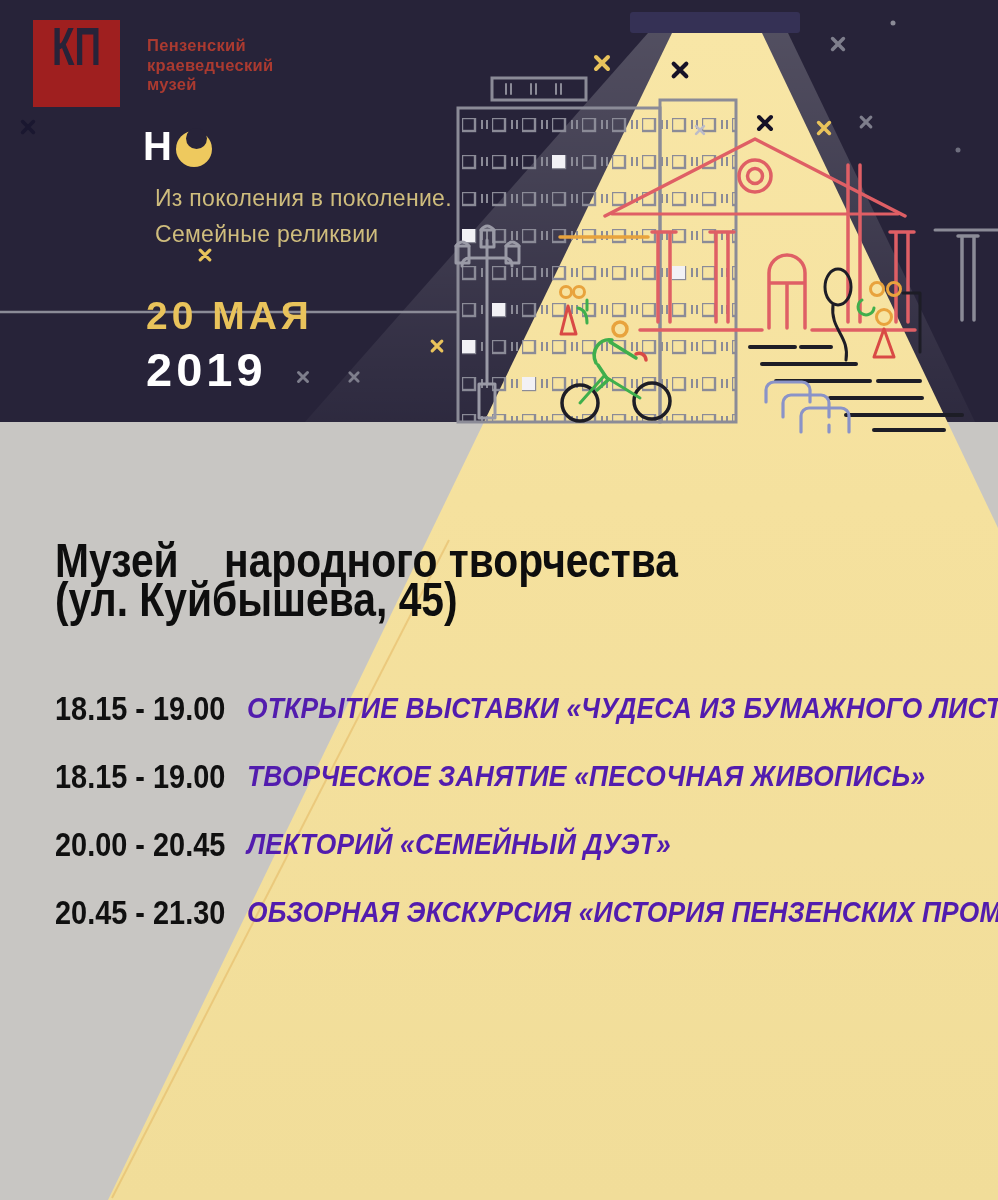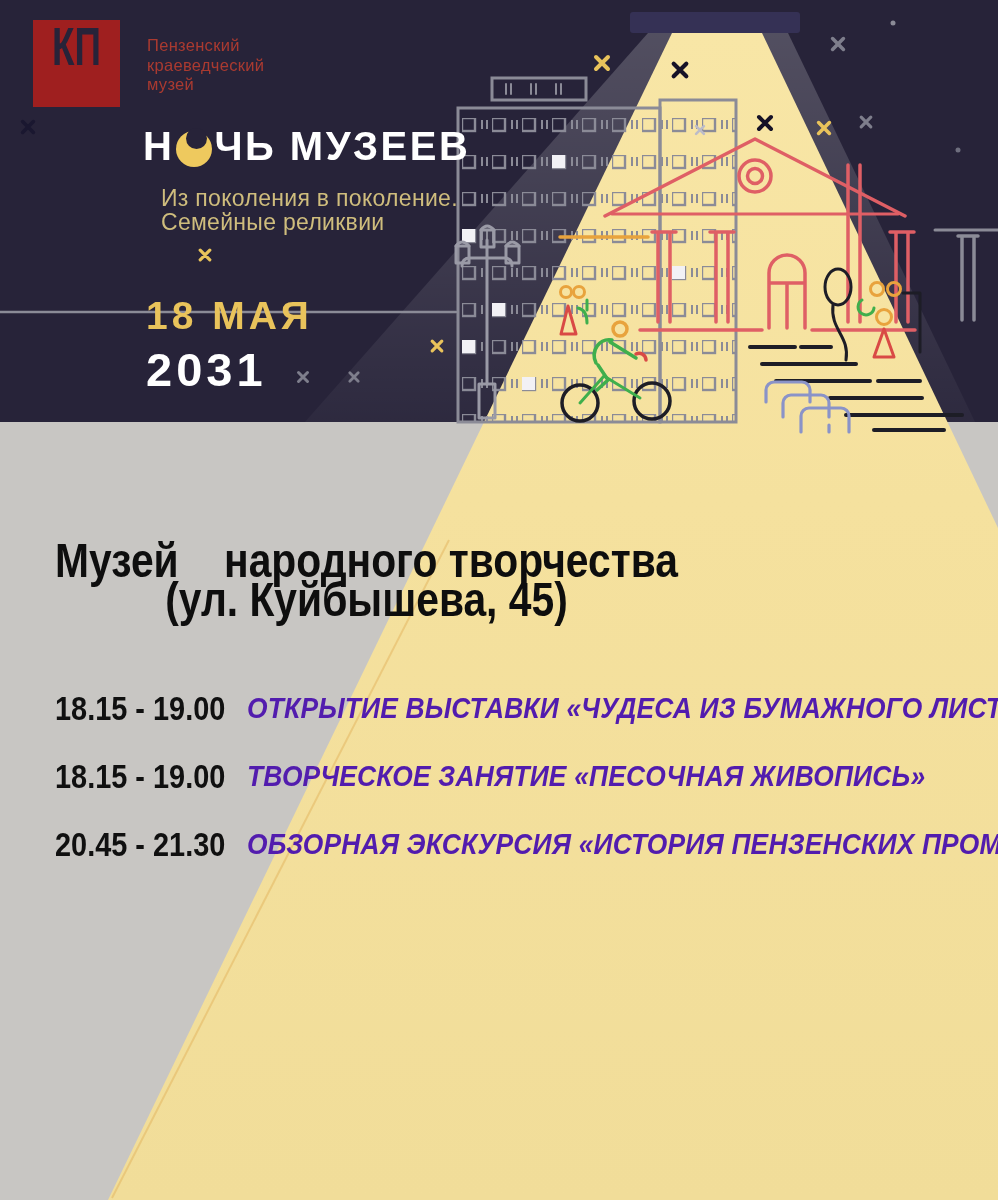--- a/index.html
+++ b/index.html
@@ -6,30 +6,30 @@
   body{width:998px;height:1200px;font-family:"Liberation Sans",sans-serif;-webkit-font-smoothing:antialiased;}
   .poster{position:relative;width:998px;height:1200px;overflow:hidden;background:#c8c6c3;}
   .top-bg{position:absolute;left:0;top:0;width:998px;height:422px;background:#272339;z-index:0;}
   .bottom-bg{position:absolute;left:0;top:422px;width:998px;height:778px;background:#c8c6c3;z-index:0;}
   svg.scene{position:absolute;left:0;top:0;z-index:1;display:block;}
 
   
   .hero{position:absolute;left:0;top:0;width:998px;height:422px;z-index:2;}
   .logo-box{position:absolute;left:33px;top:20px;width:87px;height:87px;background:#9f1f1f;display:flex;align-items:flex-start;justify-content:center;}
   .logo-letters{font-size:46px;font-weight:700;color:#272339;transform:scale(0.8,1.15);letter-spacing:0px;}
-  .museum-name{position:absolute;left:147px;top:36px;font-size:16.5px;line-height:19.5px;font-weight:400;color:#aa3a30;white-space:pre-line;letter-spacing:0.3px;}
+  .museum-name{position:absolute;left:147px;top:36px;font-size:16.5px;line-height:19.5px;font-weight:700;color:#aa3a30;white-space:pre-line;letter-spacing:0.3px;}
   .title{position:absolute;left:143px;top:124px;margin:0;display:flex;align-items:center;font-size:40px;font-weight:700;color:#ffffff;letter-spacing:2.5px;}
   .moon{position:relative;display:inline-block;width:36px;height:36px;background:#eec95e;border-radius:50%;margin:0 2px;top:2px;}
   .moon-bite{position:absolute;width:21px;height:21px;background:#272339;border-radius:50%;left:10px;top:-3px;}
-  .subtitle{position:absolute;left:145px;top:170px;margin:16px;font-size:23px;line-height:24px;color:#cfbd7d;white-space:pre-line;letter-spacing:0.3px;}
+  .subtitle{position:absolute;left:145px;top:170px;margin:10px;font-size:23px;line-height:36px;color:#cfbd7d;white-space:pre-line;letter-spacing:0.3px;}
   .date-day{position:absolute;left:146px;top:294px;font-size:39px;font-weight:700;color:#e9c35b;letter-spacing:4px;}
   .date-year{position:absolute;left:146px;top:342px;font-size:47px;font-weight:700;color:#ffffff;letter-spacing:4px;}
 
   
-  .venue{position:absolute;left:0;top:0;width:998px;height:1200px;z-index:2;text-align:center;}
+  .venue{position:absolute;left:0;top:0;width:998px;height:1200px;z-index:2;}
   .venue-title{position:absolute;left:55px;top:541px;margin:0;font-size:48px;line-height:39px;font-weight:700;color:#0e0e0e;white-space:pre-wrap;transform:scaleX(0.85);transform-origin:left top;}
   .rows{position:absolute;left:55px;top:691px;width:920px;}
   .row{display:flex;align-items:center;height:34px;margin-bottom:34px;}
   .time{flex:0 0 192px;width:192px;font-size:34px;font-weight:700;color:#101010;transform:scaleX(0.85);transform-origin:left center;white-space:nowrap;}
   .event{font-size:30px;font-weight:700;font-style:italic;color:#521cae;transform:scaleX(0.88);transform-origin:left center;white-space:nowrap;letter-spacing:0.2px;}
 </style>
 </head>
 <body>
 
 <div class="poster">
@@ -166,39 +166,42 @@
       <span class="logo-letters">КП</span>
     </div>
     <div class="museum-name">Пензенский
 краеведческий
 музей</div>
     <h1 class="title">
       <span>Н</span>
       <span class="moon">
           <span class="moon-bite"></span>
         </span>
-      <span>ЧЬ МУЗЕЕВ</span>
     </h1>
     <p class="subtitle">Из поколения в поколение.
 Семейные реликвии</p>
-    <div class="date-day">18 МАЯ</div>
-    <div class="date-year">2031</div>
+    <div class="date-day">20 МАЯ</div>
+    <div class="date-year">2019</div>
   </div>
 
   <div class="venue">
     <h2 class="venue-title">Музей    народного творчества
 (ул. Куйбышева, 45)</h2>
     <div class="rows">
       <div class="row">
         <span class="time">18.15 - 19.00</span>
         <span class="event">ОТКРЫТИЕ ВЫСТАВКИ «ЧУДЕСА ИЗ БУМАЖНОГО ЛИСТА»</span>
       </div>
       <div class="row">
         <span class="time">18.15 - 19.00</span>
         <span class="event">ТВОРЧЕСКОЕ ЗАНЯТИЕ «ПЕСОЧНАЯ ЖИВОПИСЬ»</span>
       </div>
       <div class="row">
+        <span class="time">20.00 - 20.45</span>
+        <span class="event">ЛЕКТОРИЙ «СЕМЕЙНЫЙ ДУЭТ»</span>
+      </div>
+      <div class="row">
         <span class="time">20.45 - 21.30</span>
         <span class="event">ОБЗОРНАЯ ЭКСКУРСИЯ «ИСТОРИЯ ПЕНЗЕНСКИХ ПРОМЫСЛОВ»</span>
       </div>
     </div>
   </div>
 </div>
 
 </body></html>

